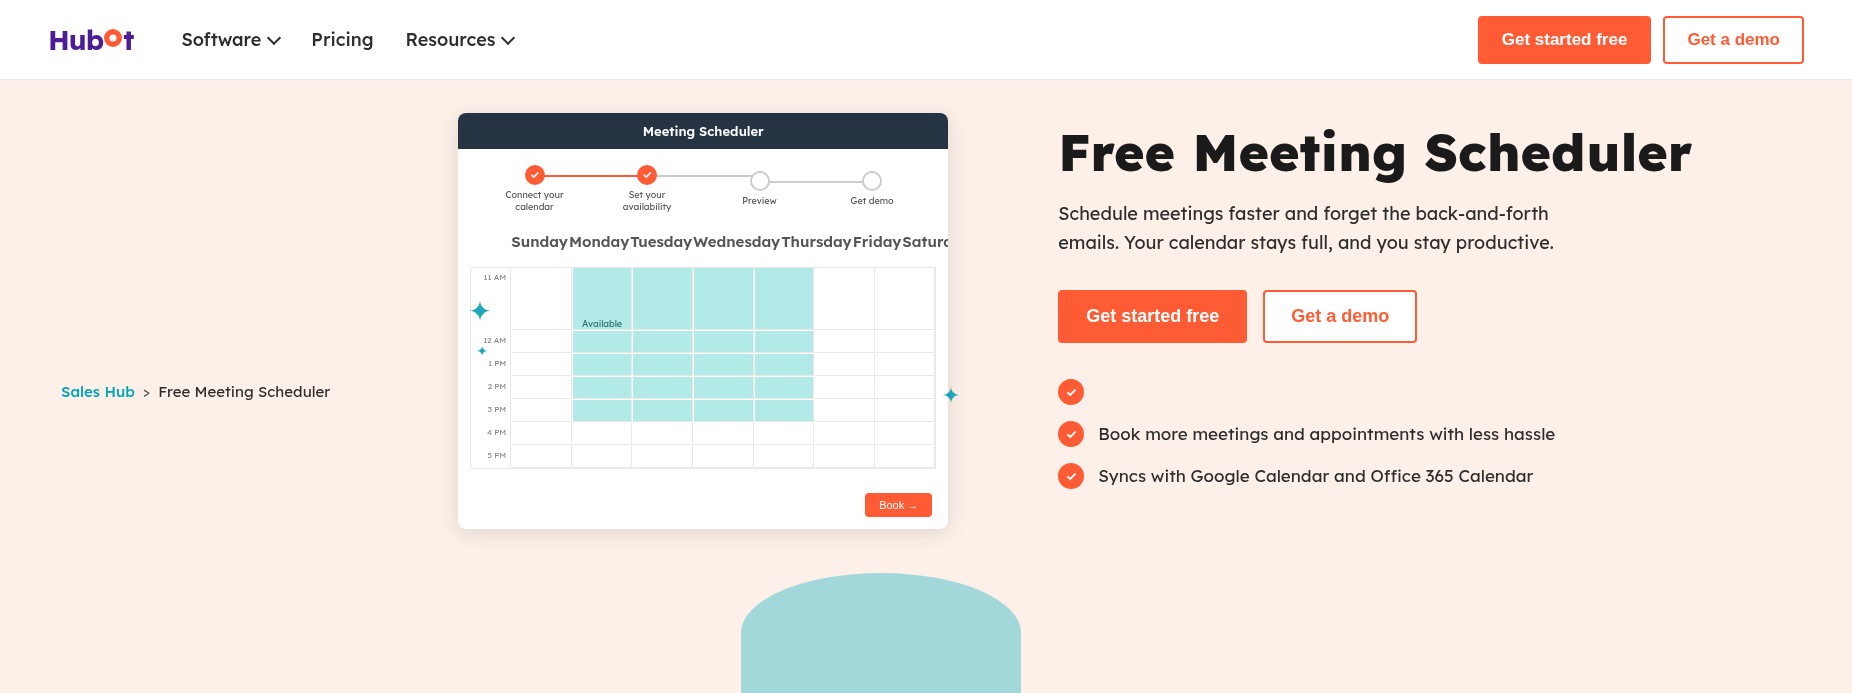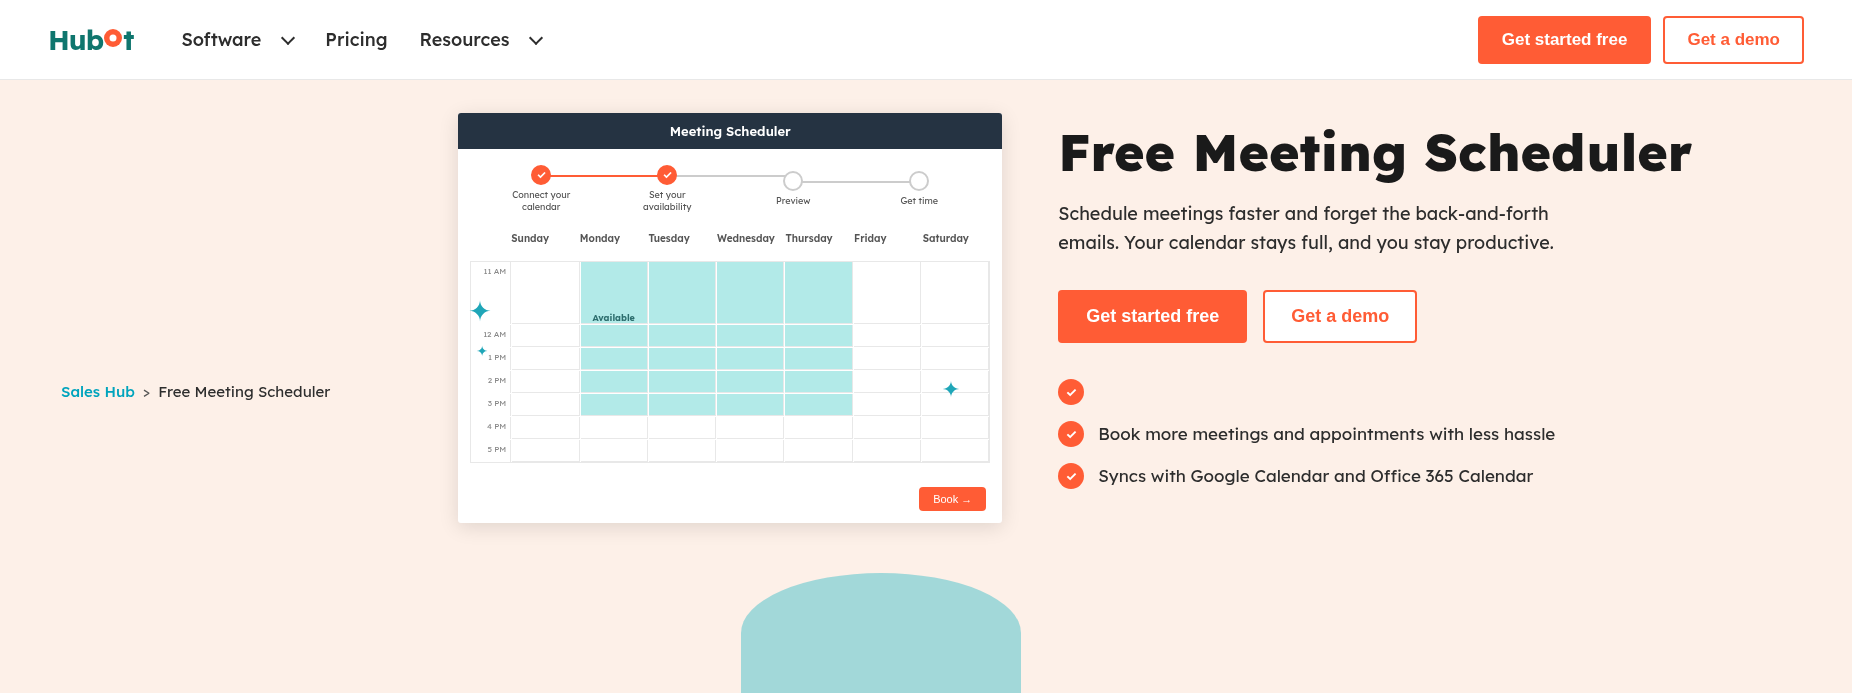--- a/index.html
+++ b/index.html
@@ -20,21 +20,21 @@
     .navbar-left {
       display: flex;
       align-items: center;
       gap: 36px;
     }
     .logo {
       display: flex;
       align-items: center;
       font-size: 28px;
       font-weight: 700;
-      color: #0f766e;
+      color: #4c1d95;
       text-decoration: none;
       letter-spacing: -1px;
     }
     .logo-spot {
       display: inline-block;
       width: 18px;
       height: 18px;
       background: #ff5c35;
       border-radius: 50%;
       margin: 0 1px;
@@ -54,21 +54,21 @@
       transform: translate(-50%, -50%);
     }
     .nav-links {
       display: flex;
       align-items: center;
       gap: 8px;
     }
     .nav-item {
       display: flex;
       align-items: center;
-      gap: 22px;
+      gap: 8px;
       padding: 8px 12px;
       font-size: 18px;
       font-weight: 500;
       color: #2d2d2d;
       cursor: pointer;
       border-radius: 4px;
       text-decoration: none;
     }
     .nav-chevron {
       width: 10px;
@@ -145,24 +145,24 @@
     }
 
     
     .mockup-wrapper {
       position: relative;
       flex-shrink: 0;
       width: 520px;
     }
     .mockup-card {
       background: #fff;
-      border-radius: 3px;
+      border-radius: 8px;
       box-shadow: 0 4px 20px rgba(0,0,0,0.12);
       overflow: hidden;
-      width: 544px;
+      width: 490px;
     }
     .mockup-header {
       background: #253342;
       color: #fff;
       text-align: center;
       padding: 10px;
       font-size: 13px;
       font-weight: 600;
     }
     .mockup-steps {
@@ -211,22 +211,22 @@
     .mockup-calendar {
       padding: 8px 12px 16px;
     }
     .cal-header {
       display: grid;
       grid-template-columns: 40px repeat(7, 1fr);
       gap: 1px;
       margin-bottom: 2px;
     }
     .cal-day-header {
-      text-align: left;
-      font-size: 10px;
+      text-align: center;
+      font-size: 15px;
       font-weight: 600;
       color: #555;
       padding: 4px 0;
     }
     .cal-body {
       display: grid;
       grid-template-columns: 40px repeat(7, 1fr);
       gap: 1px;
       border: 1px solid #e8e8e8;
       margin-top: 12px;
@@ -244,21 +244,20 @@
       min-height: 22px;
     }
     .cal-cell.available {
       background: #b2eae8;
     }
     .available-label {
       font-size: 9px;
       color: #2d6e6e;
       text-align: center;
       padding-top: 30px;
-      font-weight: bold;
     }
     .mockup-footer {
       display: flex;
       justify-content: flex-end;
       padding: 8px 16px 12px;
     }
     .mockup-btn {
       background: #ff5c35;
       color: #fff;
       border: none;
@@ -427,21 +426,21 @@
             <div style="position:absolute;top:10px;left:50%;width:100%;height:2px;background:#ccc;z-index:1;"></div>
             <div class="step-label">Set your<br>availability</div>
           </div>
           <div class="step-item">
             <div class="step-circle"></div>
             <div style="position:absolute;top:10px;left:50%;width:100%;height:2px;background:#ccc;z-index:1;"></div>
             <div class="step-label">Preview</div>
           </div>
           <div class="step-item">
             <div class="step-circle"></div>
-            <div class="step-label">Get time</div>
+            <div class="step-label">Get demo</div>
           </div>
         </div>
 
         <div class="mockup-calendar">
           <div class="cal-header">
             <div></div>
             <div class="cal-day-header">Sunday</div>
             <div class="cal-day-header">Monday</div>
             <div class="cal-day-header">Tuesday</div>
             <div class="cal-day-header">Wednesday</div>

